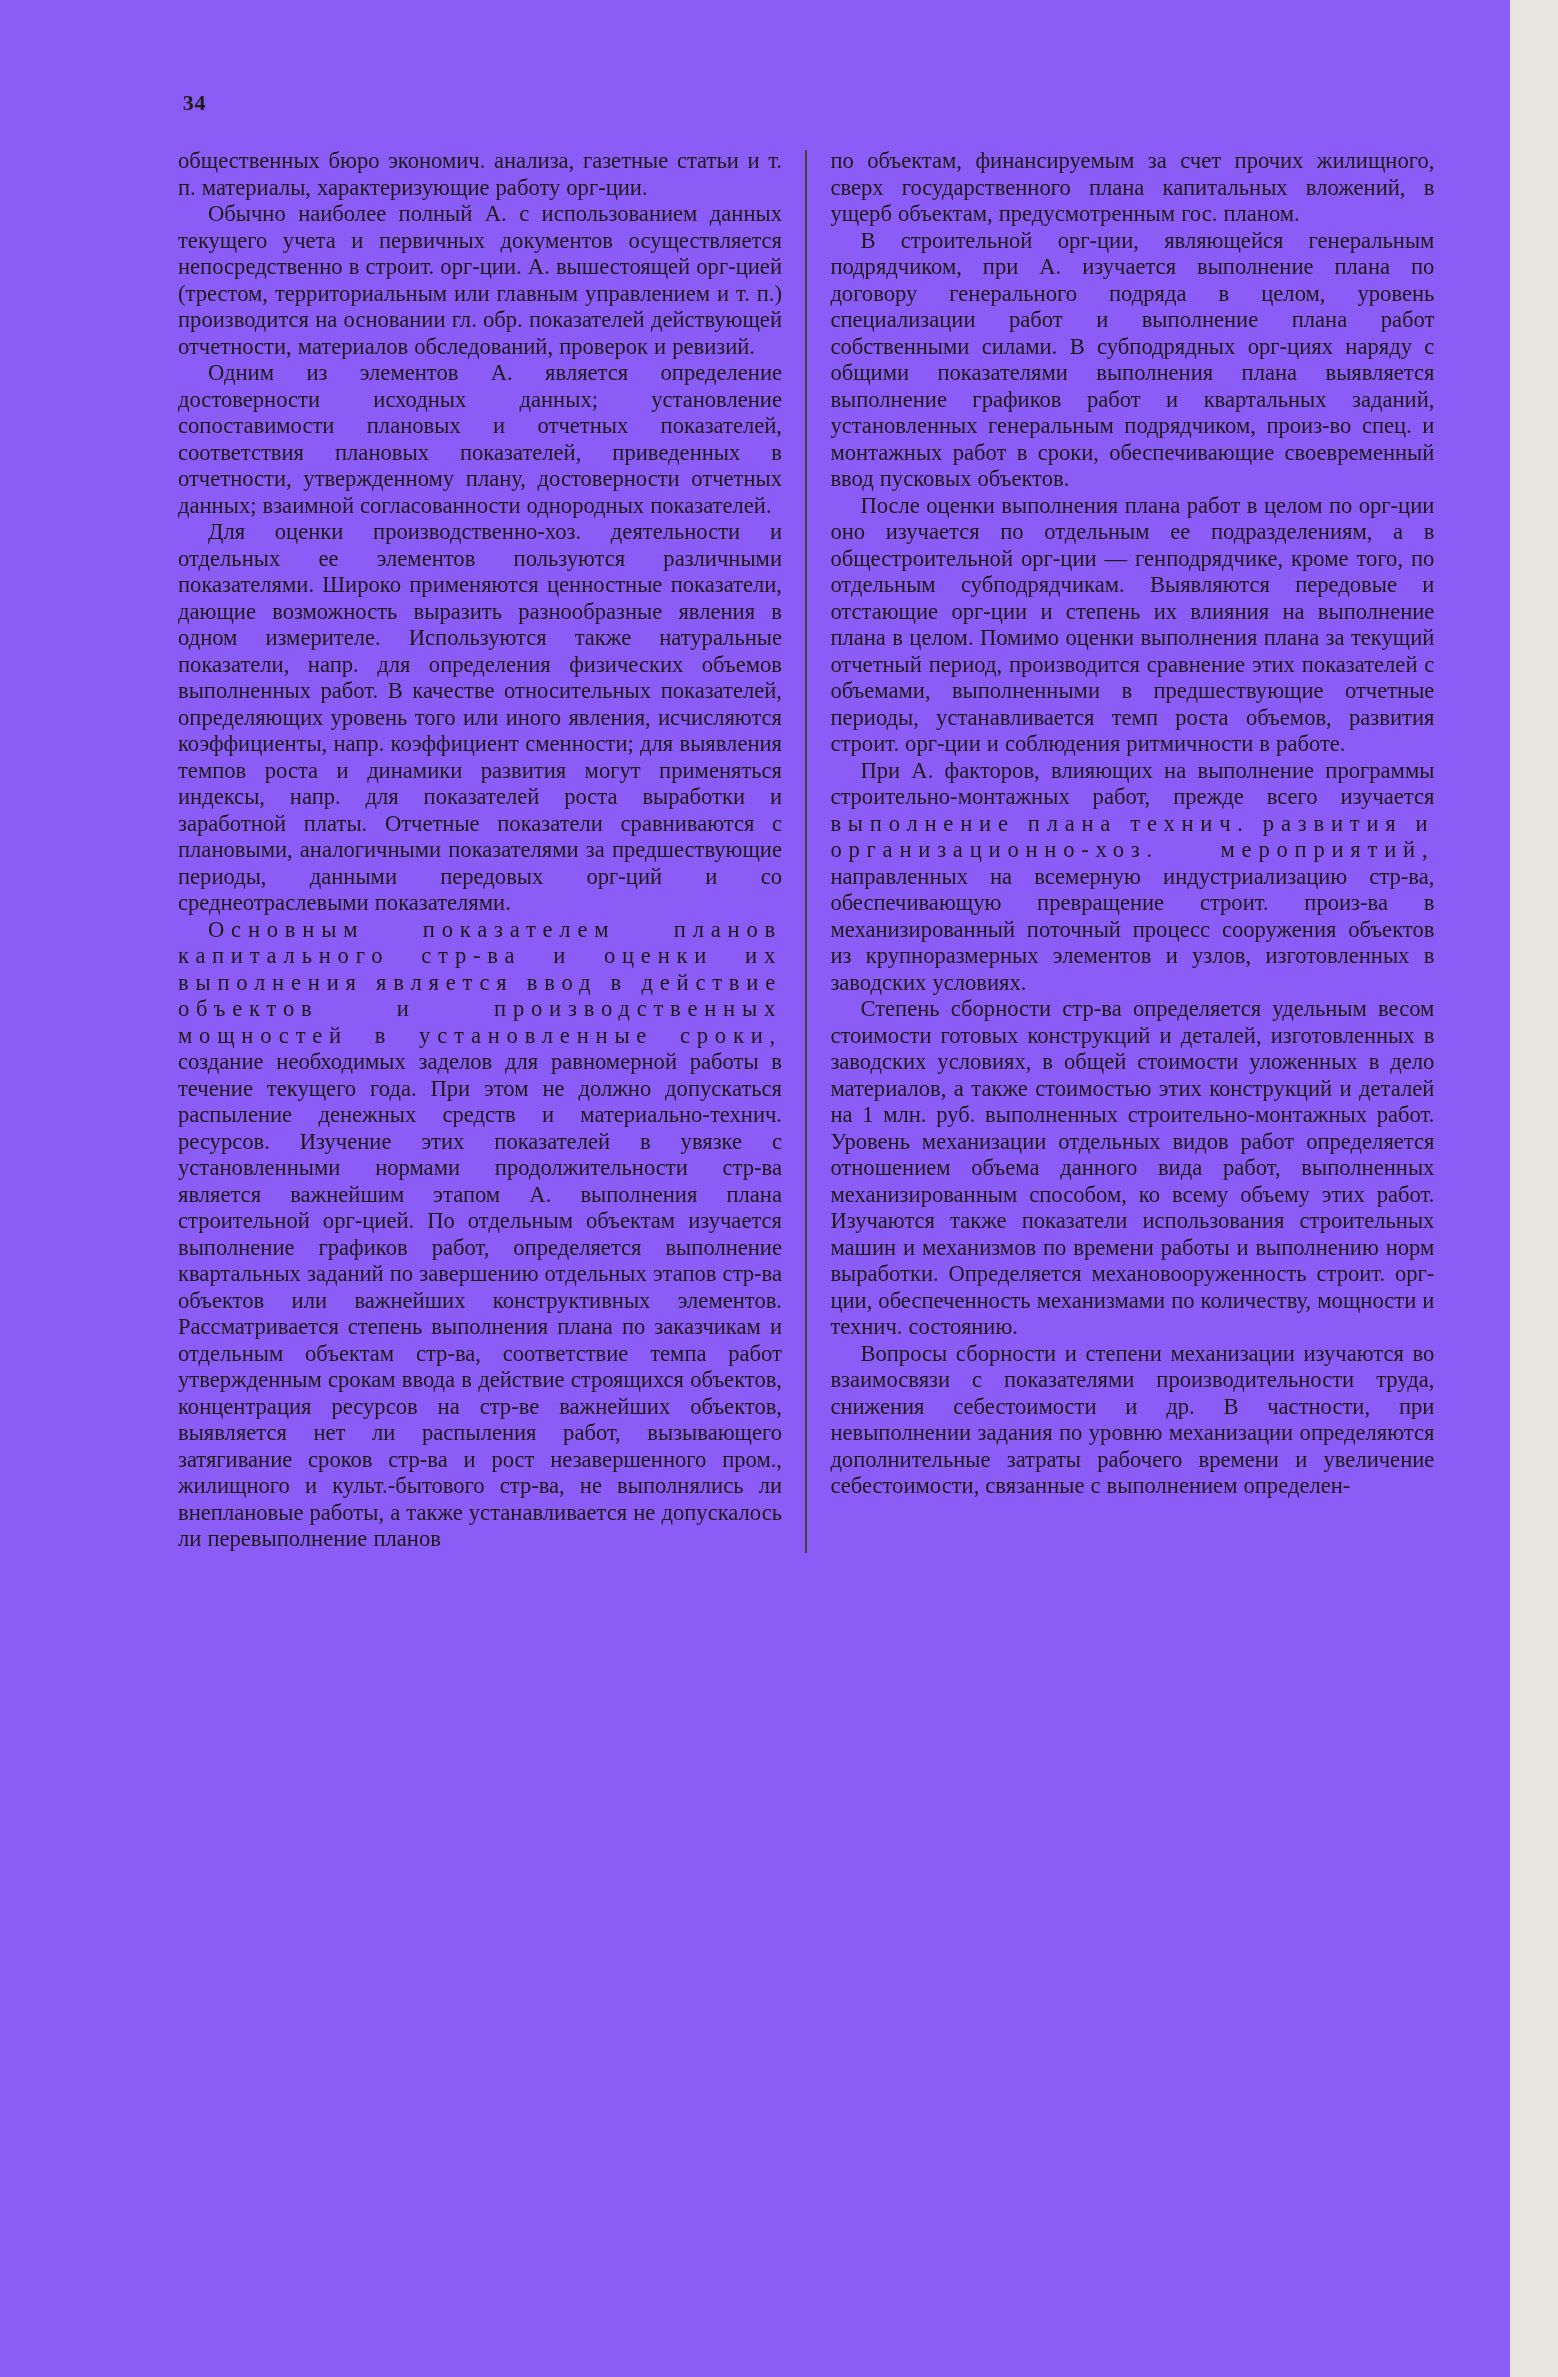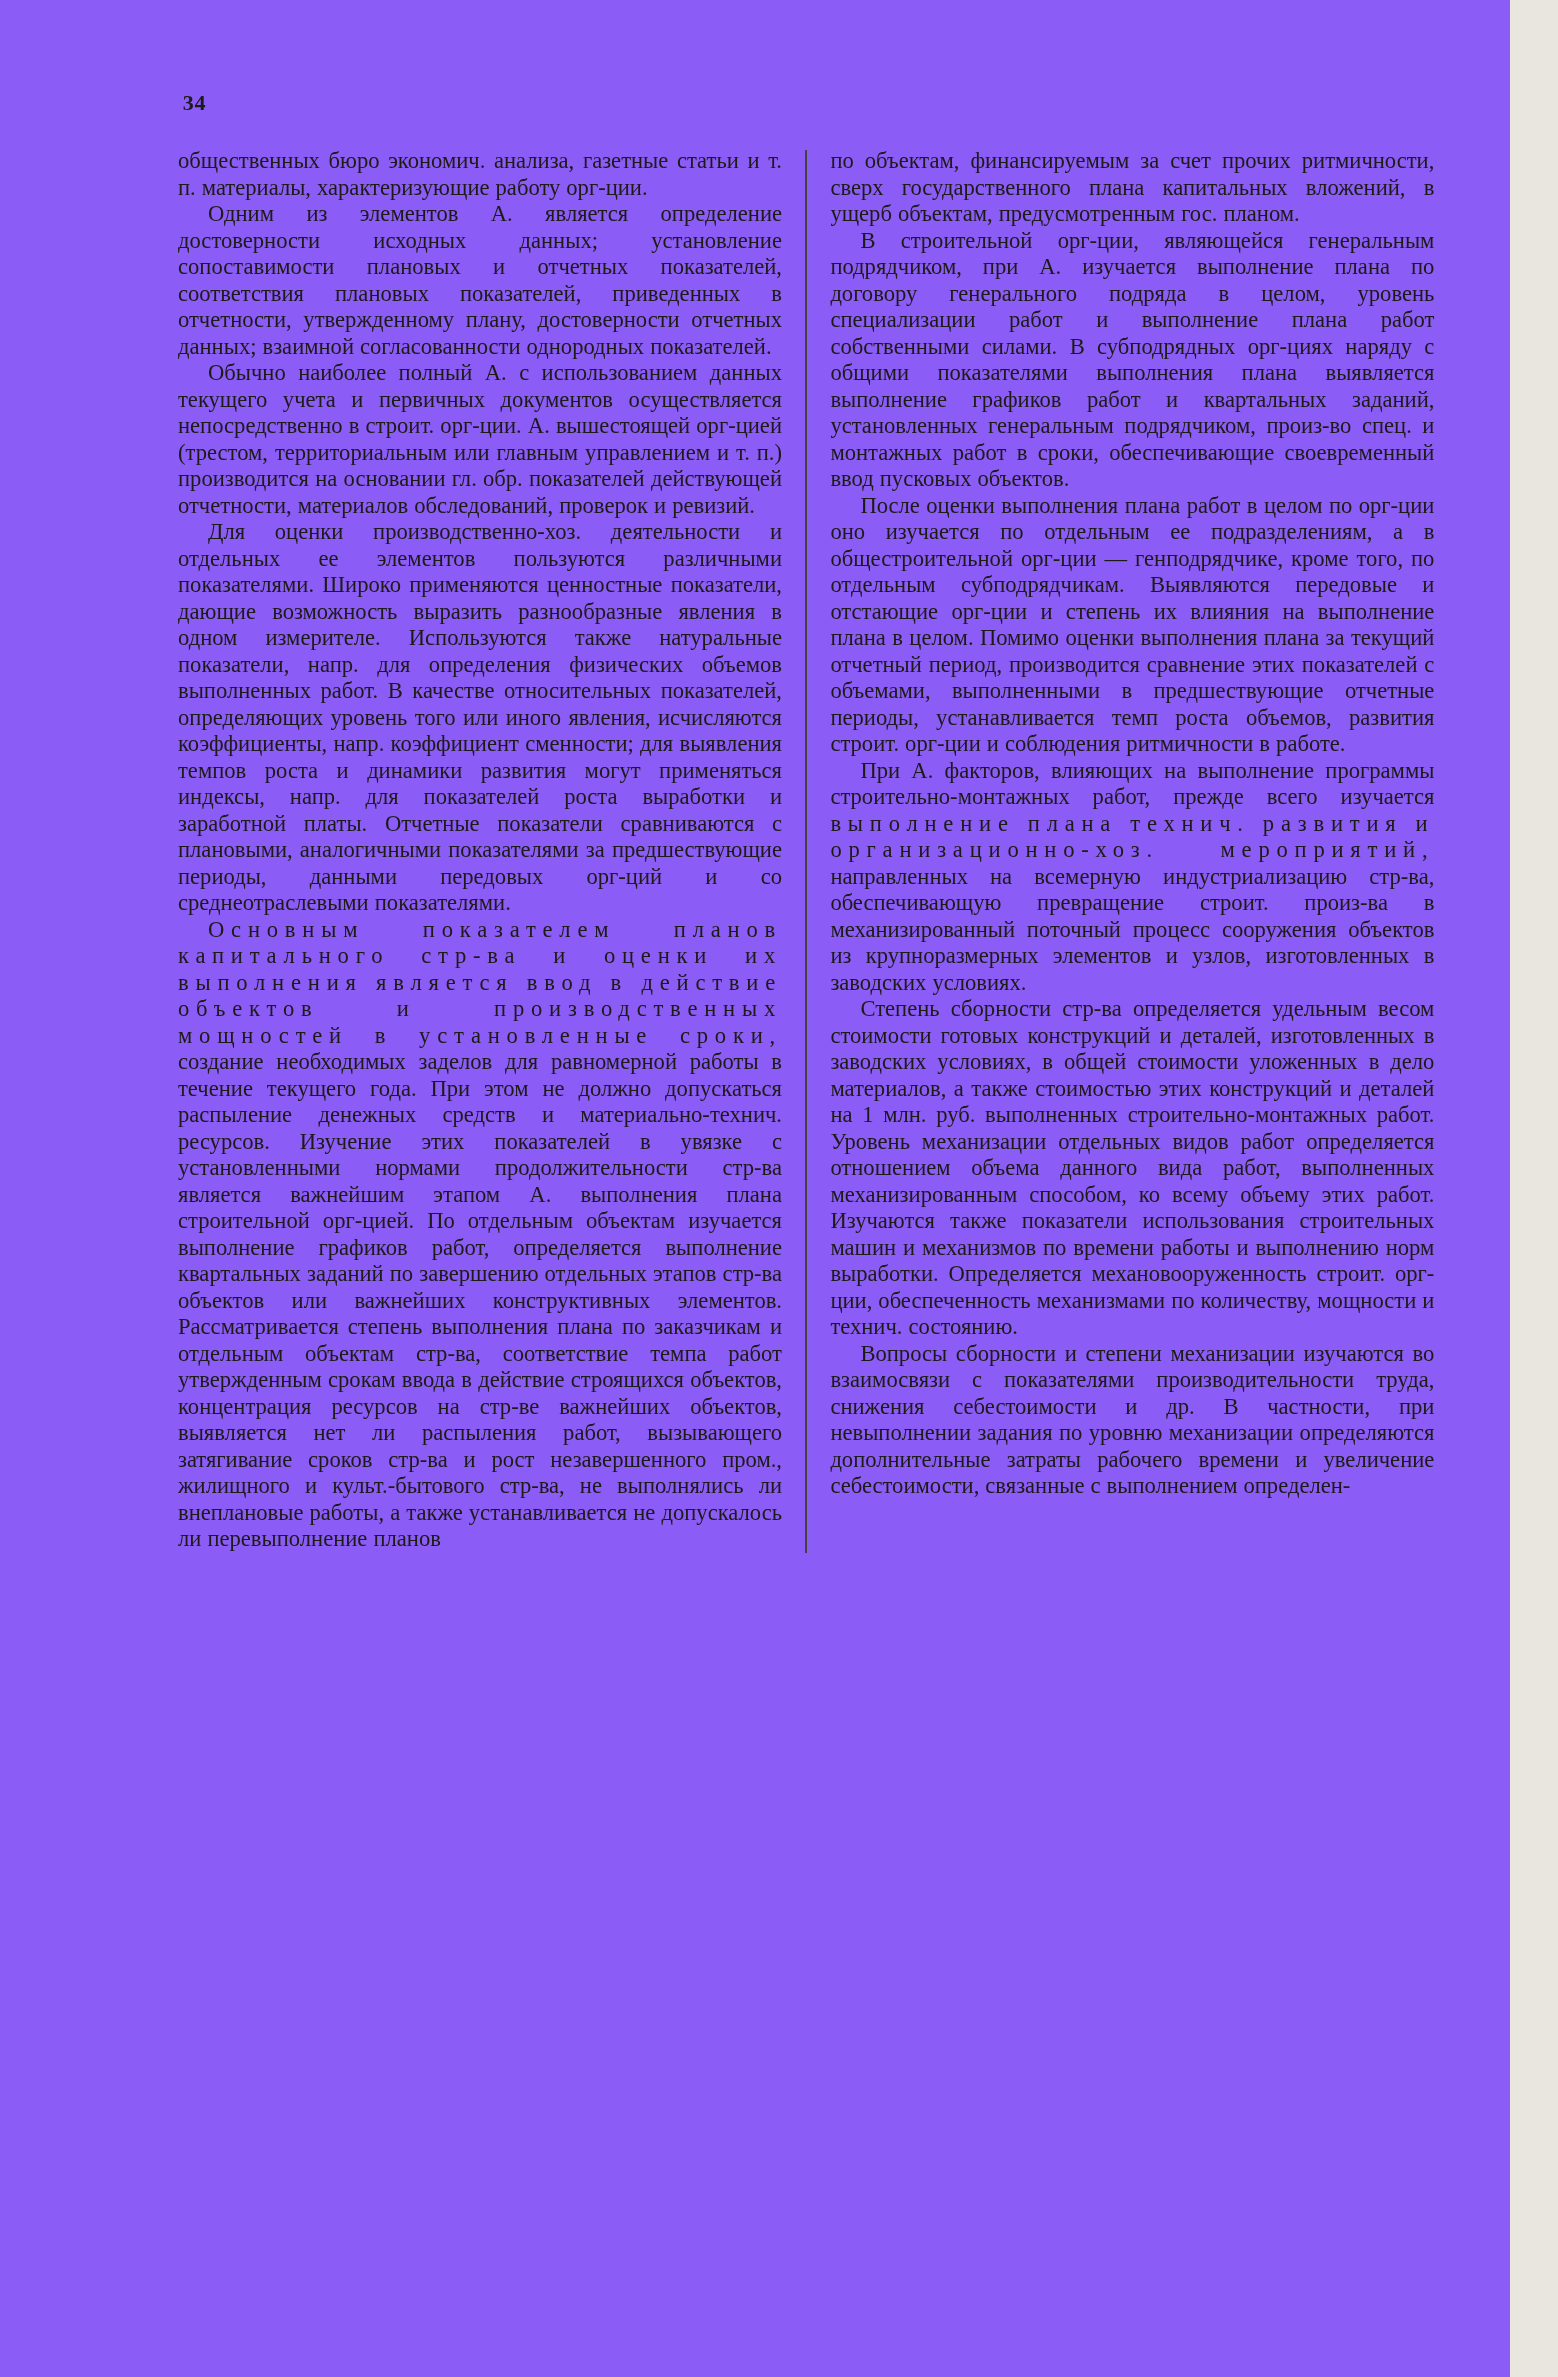--- a/index.html
+++ b/index.html
@@ -83,28 +83,28 @@
 
 <div class="page">
 
   <div class="page-header">
     <span class="page-number">34</span>
   </div>
 
   <div class="columns">
     <div class="column column-left" id="col-left">
         <p class="para"><span>общественных бюро экономич. анализа, газетные статьи и т. п. материалы, характеризующие работу орг-ции.</span></p>
+        <p class="para indent"><span>Обычно наиболее полный А. с использованием данных текущего учета и первичных документов осуществляется непосредственно в строит. орг-ции. А. вышестоящей орг-цией (трестом, территориальным или главным управлением и т. п.) производится на основании гл. обр. показателей действующей отчетности, материалов обследований, проверок и ревизий.</span></p>
         <p class="para indent"><span>Одним из элементов А. является определение достоверности исходных данных; установление сопоставимости плановых и отчетных показателей, соответствия плановых показателей, приведенных в отчетности, утвержденному плану, достоверности отчетных данных; взаимной согласованности однородных показателей.</span></p>
-        <p class="para indent"><span>Обычно наиболее полный А. с использованием данных текущего учета и первичных документов осуществляется непосредственно в строит. орг-ции. А. вышестоящей орг-цией (трестом, территориальным или главным управлением и т. п.) производится на основании гл. обр. показателей действующей отчетности, материалов обследований, проверок и ревизий.</span></p>
         <p class="para indent"><span>Для оценки производственно-хоз. деятельности и отдельных ее элементов пользуются различными показателями. Широко применяются ценностные показатели, дающие возможность выразить разнообразные явления в одном измерителе. Используются также натуральные показатели, напр. для определения физических объемов выполненных работ. В качестве относительных показателей, определяющих уровень того или иного явления, исчисляются коэффициенты, напр. коэффициент сменности; для выявления темпов роста и динамики развития могут применяться индексы, напр. для показателей роста выработки и заработной платы. Отчетные показатели сравниваются с плановыми, аналогичными показателями за предшествующие периоды, данными передовых орг-ций и со среднеотраслевыми показателями.</span></p>
         <p class="para indent"><span class="spaced">Основным показателем планов капитального стр-ва и оценки их выполнения является ввод в действие объектов и производственных мощностей в установленные сроки, </span><span>создание необходимых заделов для равномерной работы в течение текущего года. При этом не должно допускаться распыление денежных средств и материально-технич. ресурсов. Изучение этих показателей в увязке с установленными нормами продолжительности стр-ва является важнейшим этапом А. выполнения плана строительной орг-цией. По отдельным объектам изучается выполнение графиков работ, определяется выполнение квартальных заданий по завершению отдельных этапов стр-ва объектов или важнейших конструктивных элементов. Рассматривается степень выполнения плана по заказчикам и отдельным объектам стр-ва, соответствие темпа работ утвержденным срокам ввода в действие строящихся объектов, концентрация ресурсов на стр-ве важнейших объектов, выявляется нет ли распыления работ, вызывающего затягивание сроков стр-ва и рост незавершенного пром., жилищного и культ.-бытового стр-ва, не выполнялись ли внеплановые работы, а также устанавливается не допускалось ли перевыполнение планов</span></p>
       </div>
     <div class="column-divider"></div>
     <div class="column column-right" id="col-right">
-        <p class="para"><span>по объектам, финансируемым за счет прочих ритмичности, сверх государственного плана капитальных вложений, в ущерб объектам, предусмотренным гос. планом.</span></p>
+        <p class="para"><span>по объектам, финансируемым за счет прочих жилищного, сверх государственного плана капитальных вложений, в ущерб объектам, предусмотренным гос. планом.</span></p>
         <p class="para indent"><span>В строительной орг-ции, являющейся генеральным подрядчиком, при А. изучается выполнение плана по договору генерального подряда в целом, уровень специализации работ и выполнение плана работ собственными силами. В субподрядных орг-циях наряду с общими показателями выполнения плана выявляется выполнение графиков работ и квартальных заданий, установленных генеральным подрядчиком, произ-во спец. и монтажных работ в сроки, обеспечивающие своевременный ввод пусковых объектов.</span></p>
         <p class="para indent"><span>После оценки выполнения плана работ в целом по орг-ции оно изучается по отдельным ее подразделениям, а в общестроительной орг-ции — генподрядчике, кроме того, по отдельным субподрядчикам. Выявляются передовые и отстающие орг-ции и степень их влияния на выполнение плана в целом. Помимо оценки выполнения плана за текущий отчетный период, производится сравнение этих показателей с объемами, выполненными в предшествующие отчетные периоды, устанавливается темп роста объемов, развития строит. орг-ции и соблюдения ритмичности в работе.</span></p>
         <p class="para indent"><span>При А. факторов, влияющих на выполнение программы строительно-монтажных работ, прежде всего изучается </span><span class="spaced">выполнение плана технич. развития и организационно-хоз. мероприятий,</span><span> направленных на всемерную индустриализацию стр-ва, обеспечивающую превращение строит. произ-ва в механизированный поточный процесс сооружения объектов из крупноразмерных элементов и узлов, изготовленных в заводских условиях.</span></p>
         <p class="para indent"><span>Степень сборности стр-ва определяется удельным весом стоимости готовых конструкций и деталей, изготовленных в заводских условиях, в общей стоимости уложенных в дело материалов, а также стоимостью этих конструкций и деталей на 1 млн. руб. выполненных строительно-монтажных работ. Уровень механизации отдельных видов работ определяется отношением объема данного вида работ, выполненных механизированным способом, ко всему объему этих работ. Изучаются также показатели использования строительных машин и механизмов по времени работы и выполнению норм выработки. Определяется механовооруженность строит. орг-ции, обеспеченность механизмами по количеству, мощности и технич. состоянию.</span></p>
         <p class="para indent"><span>Вопросы сборности и степени механизации изучаются во взаимосвязи с показателями производительности труда, снижения себестоимости и др. В частности, при невыполнении задания по уровню механизации определяются дополнительные затраты рабочего времени и увеличение себестоимости, связанные с выполнением определен-</span></p>
       </div>
   </div>
 
 </div>
 

